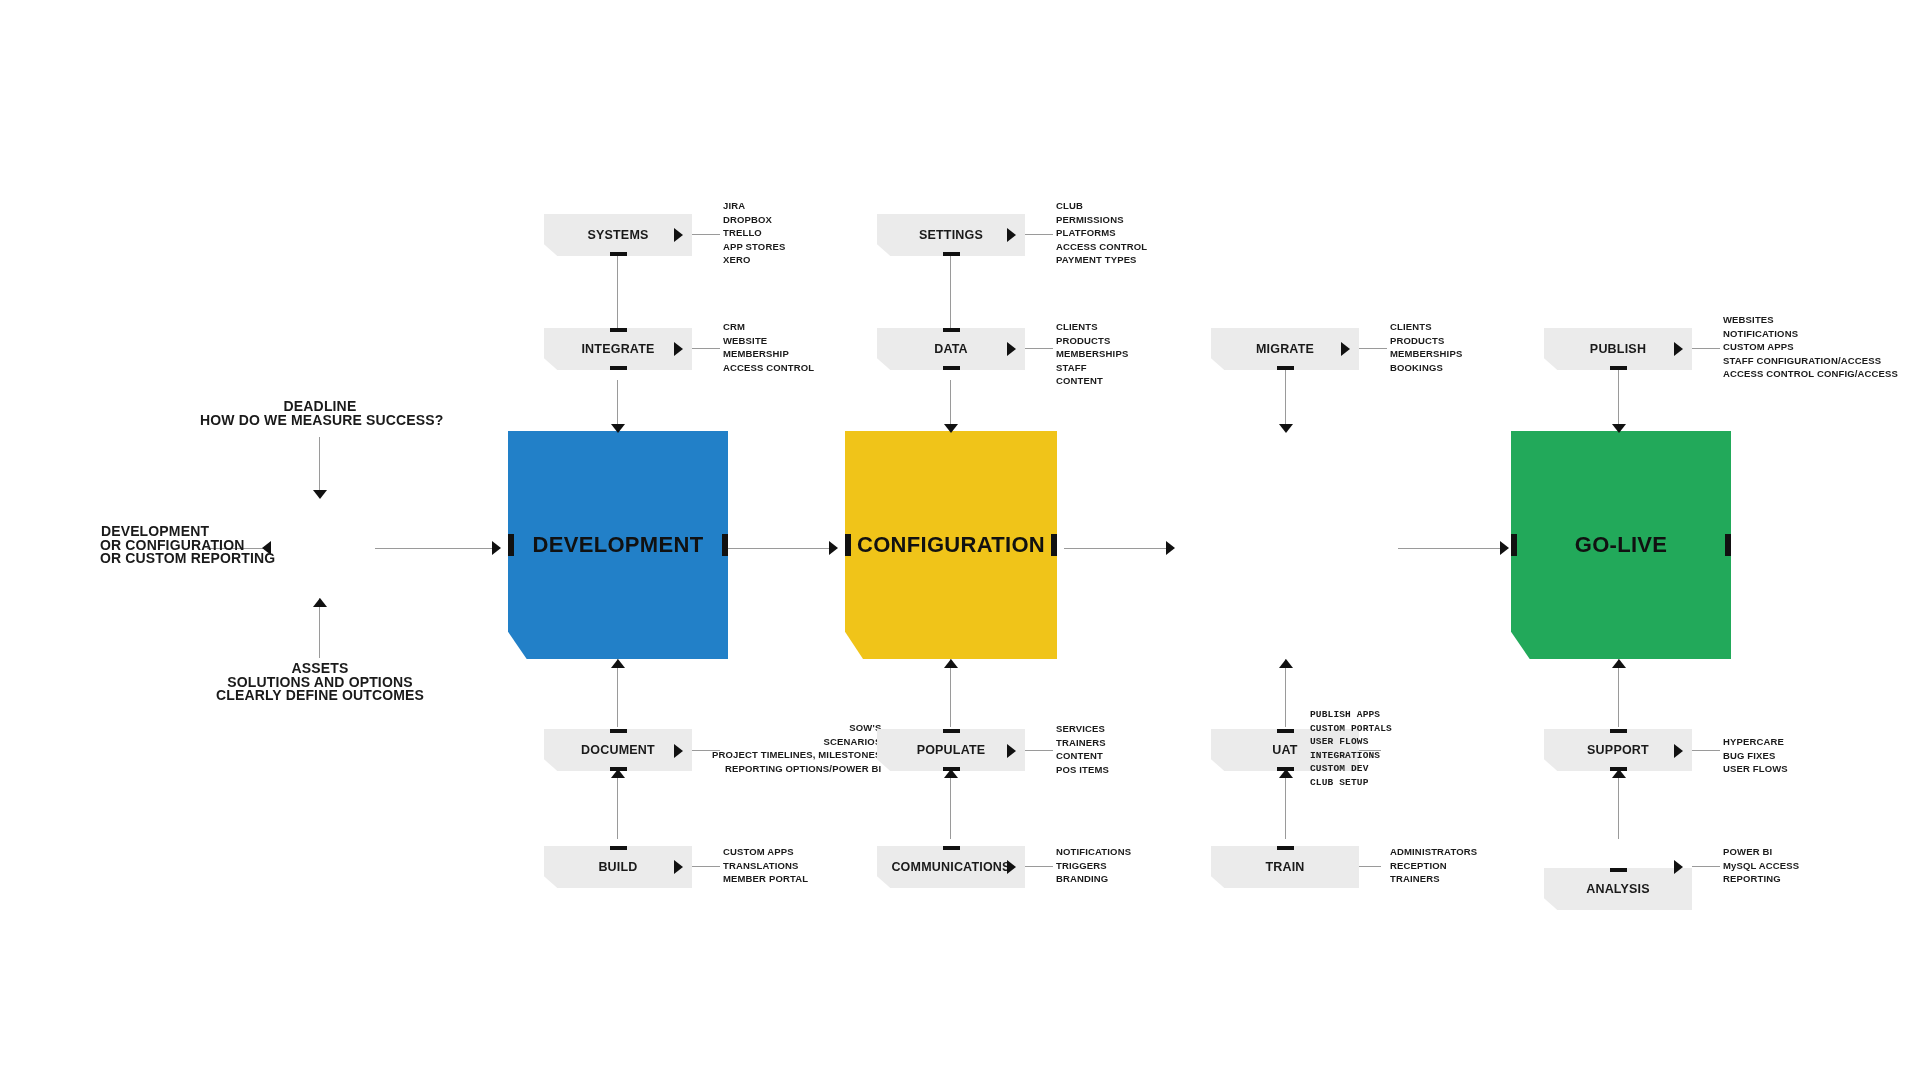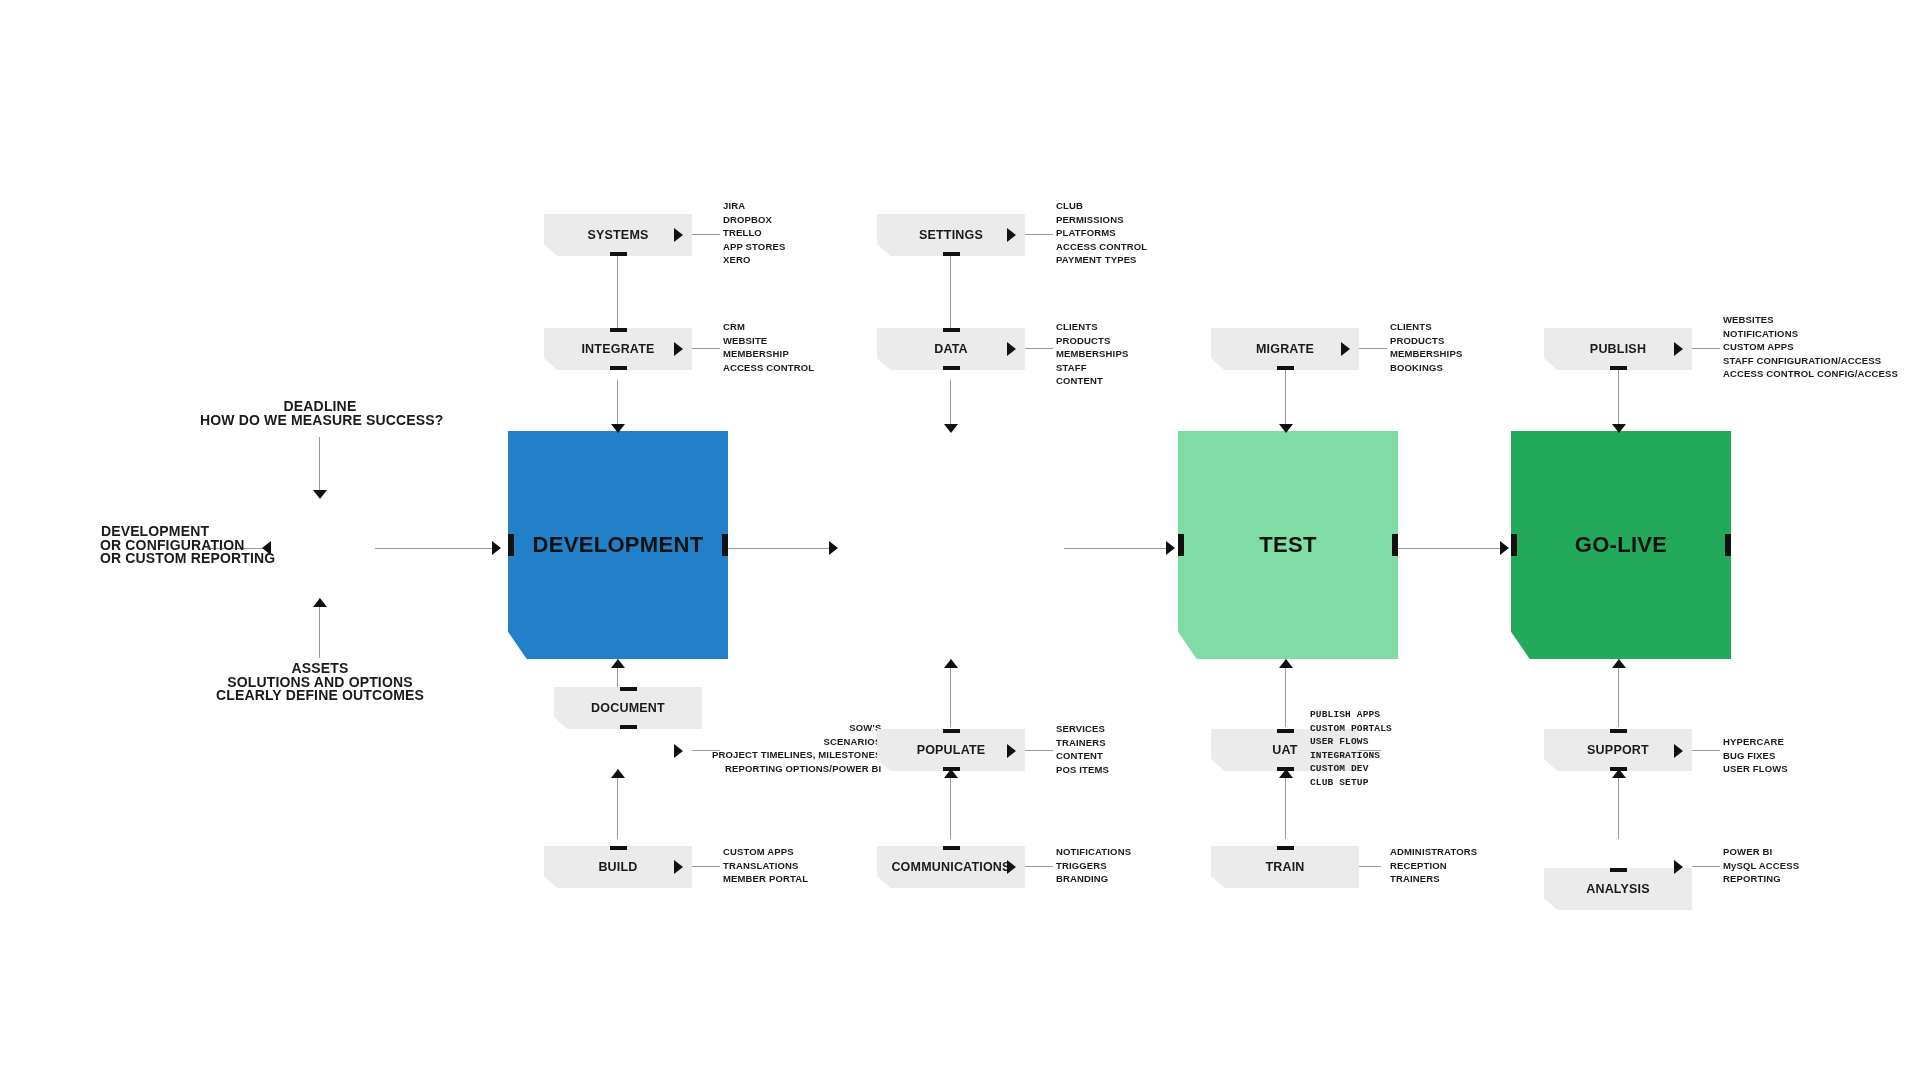--- a/index.html
+++ b/index.html
@@ -152,21 +152,21 @@
     <div class="detail-item">WEBSITE</div>
     <div class="detail-item">MEMBERSHIP</div>
     <div class="detail-item">ACCESS CONTROL</div>
   </div>
 
   <div class="vline" style="left:617px; top:659px; height:68px;"></div>
   <div class="arrow-up" style="left:611px; top:659px;"></div>
   <div class="vline" style="left:617px; top:769px; height:70px;"></div>
   <div class="arrow-up" style="left:611px; top:769px;"></div>
 
-  <div class="subbox" style="left:544px; top:687px;margin-left:10px;">
+  <div class="subbox" style="left:544px; top:729px;">
     <span class="sub-label">DOCUMENT</span>
     <span class="sub-handle-t"></span>
     <span class="sub-handle-b"></span>
   </div>
   <div class="hline" style="left:692px; top:750px; width:28px;"></div>
   <div class="arrow-right" style="left:674px; top:744px;"></div>
   <div class="detail-list" style="left:712px; top:721px;text-align:right;">
     <div class="detail-item">SOW'S</div>
     <div class="detail-item">SCENARIOS</div>
     <div class="detail-item">PROJECT TIMELINES, MILESTONES</div>
@@ -178,20 +178,25 @@
     <span class="sub-handle-t"></span>
   </div>
   <div class="hline" style="left:692px; top:866px; width:28px;"></div>
   <div class="arrow-right" style="left:674px; top:860px;"></div>
   <div class="detail-list" style="left:723px; top:845px;">
     <div class="detail-item">CUSTOM APPS</div>
     <div class="detail-item">TRANSLATIONS</div>
     <div class="detail-item">MEMBER PORTAL</div>
   </div>
 
+  <div class="stage" style="left:845px; top:431px; width:212px; height:228px; background:#f0c419;">
+    <span class="stage-label">CONFIGURATION</span>
+    <span class="handle-l"></span>
+    <span class="handle-r"></span>
+  </div>
 
   <div class="vline" style="left:950px; top:256px; height:84px;"></div>
   <div class="arrow-down" style="left:944px; top:332px;"></div>
   <div class="vline" style="left:950px; top:380px; height:51px;"></div>
   <div class="arrow-down" style="left:944px; top:424px;"></div>
 
   <div class="subbox" style="left:877px; top:214px;">
     <span class="sub-label">SETTINGS</span>
     <span class="sub-handle-b"></span>
   </div>
@@ -244,25 +249,20 @@
     <span class="sub-handle-t"></span>
   </div>
   <div class="hline" style="left:1025px; top:866px; width:28px;"></div>
   <div class="arrow-right" style="left:1007px; top:860px;"></div>
   <div class="detail-list" style="left:1056px; top:845px;">
     <div class="detail-item">NOTIFICATIONS</div>
     <div class="detail-item">TRIGGERS</div>
     <div class="detail-item">BRANDING</div>
   </div>
 
-  <div class="stage" style="left:1178px; top:431px; width:220px; height:228px; background:#7fdda4;">
-    <span class="stage-label">TEST</span>
-    <span class="handle-l"></span>
-    <span class="handle-r"></span>
-  </div>
 
   <div class="vline" style="left:1285px; top:370px; height:61px;"></div>
   <div class="arrow-down" style="left:1279px; top:424px;"></div>
   <div class="subbox" style="left:1211px; top:328px;">
     <span class="sub-label">MIGRATE</span>
     <span class="sub-handle-b"></span>
   </div>
   <div class="hline" style="left:1359px; top:348px; width:28px;"></div>
   <div class="arrow-right" style="left:1341px; top:342px;"></div>
   <div class="detail-list" style="left:1390px; top:320px;">

